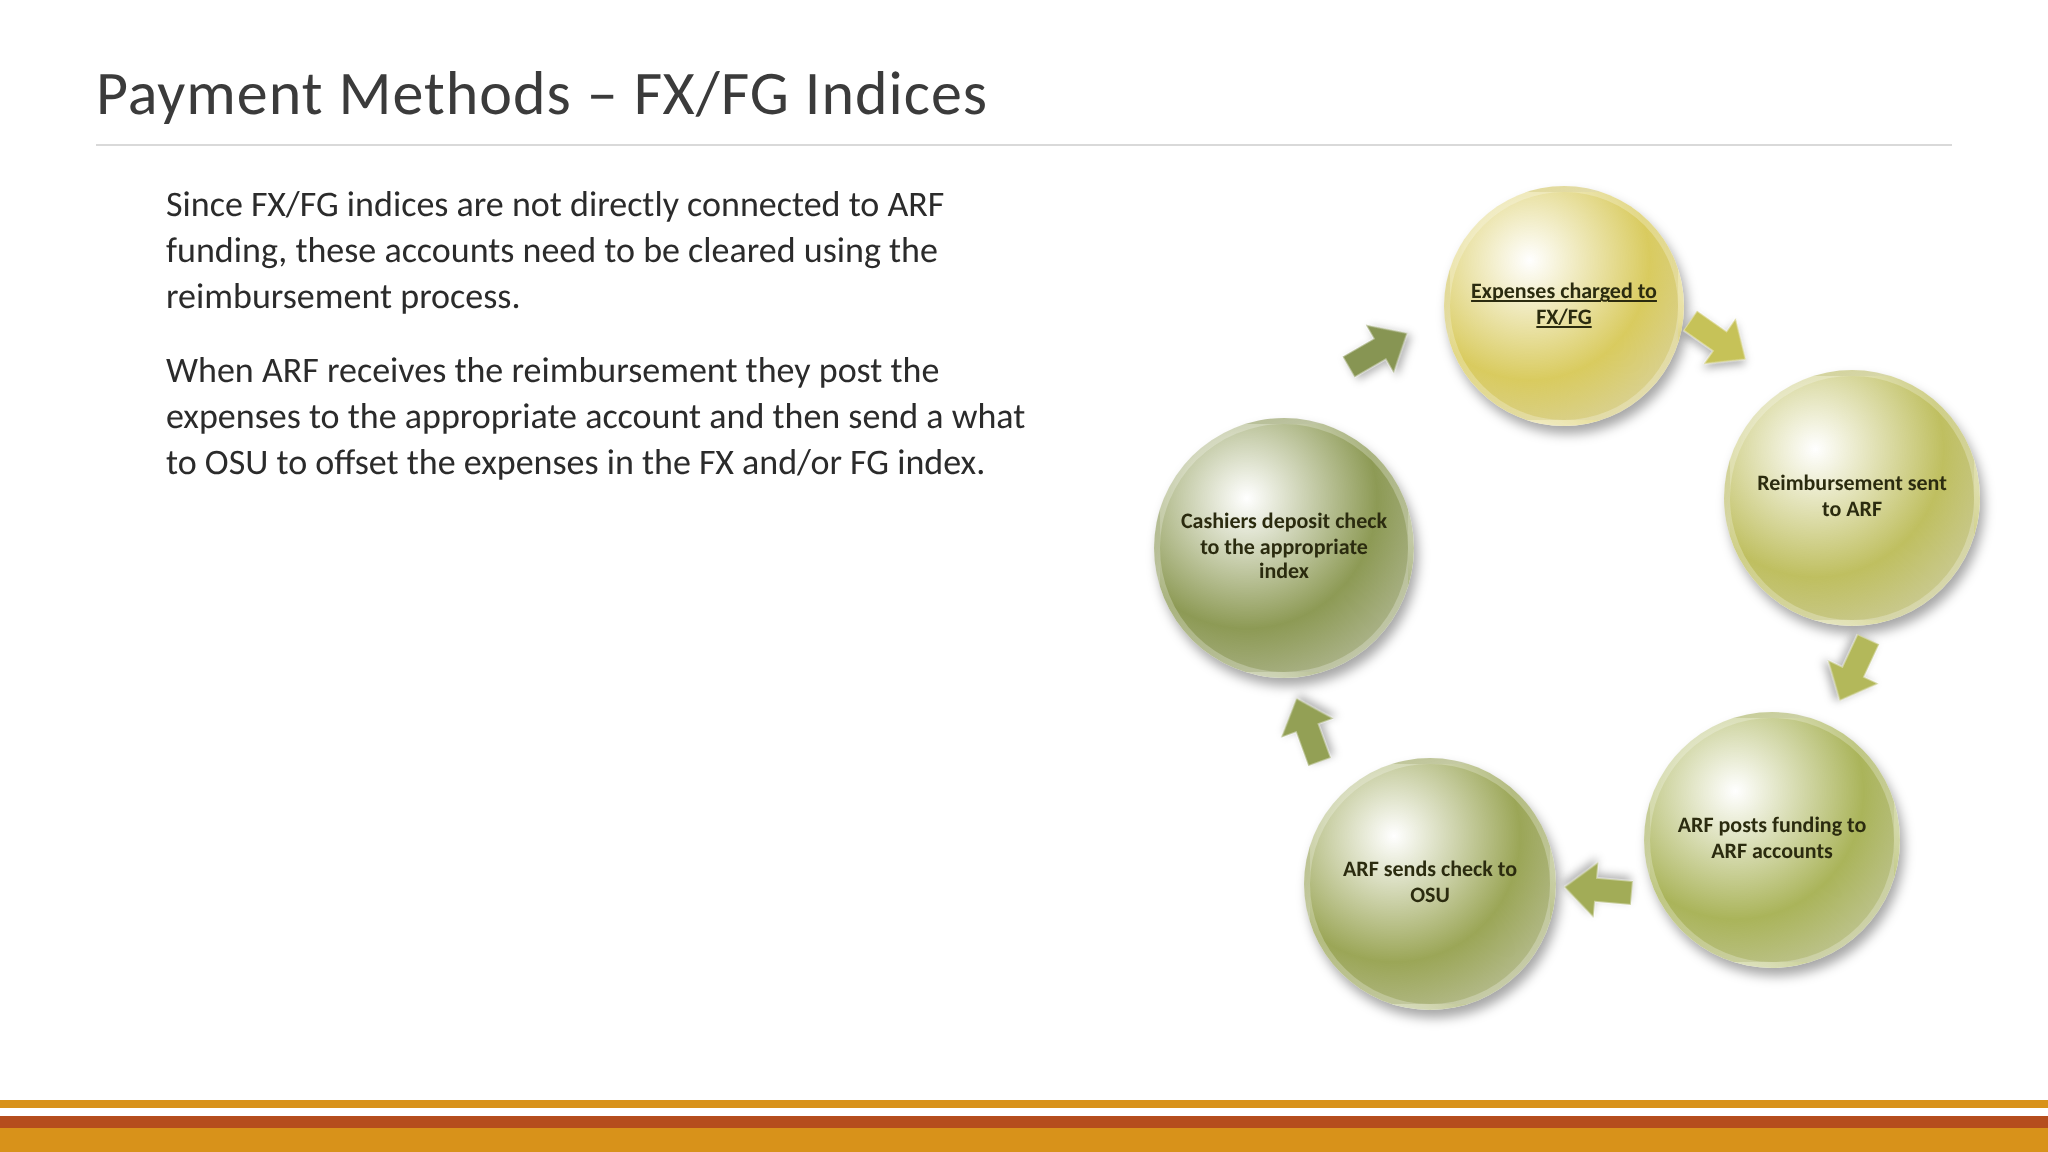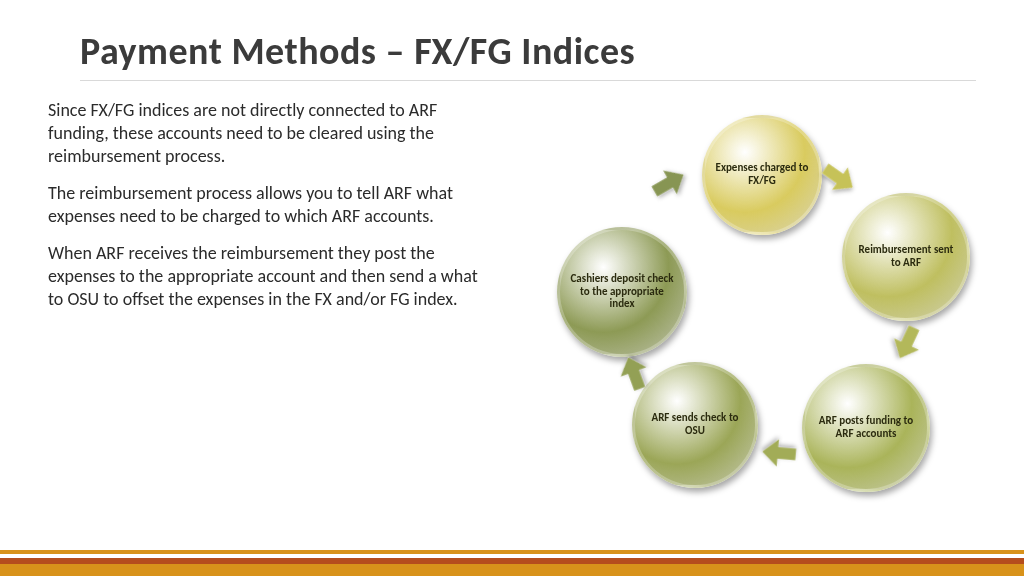--- a/index.html
+++ b/index.html
@@ -11,32 +11,32 @@
     position: relative;
     overflow: hidden;
   }
   .slide {
     width: 100%;
     height: 100%;
     padding: 28px 48px 0 48px;
     position: relative;
   }
   .title {
-    font-size: 38px;
-    font-weight: 700;
+    font-size: 31px;
+    font-weight: 400;
     color: #3b3b3b;
     letter-spacing: 0.5px;
     padding-bottom: 6px;
     border-bottom: 1px solid #d9d9d9;
     margin-bottom: 18px;
-    margin-left: 32px;
   }
   .content-row {
     display: flex;
-    gap: 24px;
+    gap: 9px;
+    margin-left: 35px;
   }
   .body-text {
     flex: 0 0 430px;
     font-size: 18px;
     line-height: 1.28;
     color: #2b2b2b;
     font-weight: 400;
   }
   .body-text p { margin-bottom: 14px; }
   .diagram {
@@ -82,29 +82,28 @@
   }
 </style>
 </head>
 <body>
 
 <div class="slide">
   <h1 class="title">Payment Methods – FX/FG Indices</h1>
   <div class="content-row">
     <div class="body-text">
       <p>Since FX/FG indices are not directly connected to ARF funding, these accounts need to be cleared using the reimbursement process.</p>
-      <p>The reimbursement process allows you to tell ARF what expenses need to be charged to which ARF accounts.</p>
       <p>When ARF receives the reimbursement they post the expenses to the appropriate account and then send a what to OSU to offset the expenses in the FX and/or FG index.</p>
     </div>
     <div class="diagram" id="diagram">
-        <div class="bubble" style="left: 200px; top: 16px; width: 120px; height: 120px; background: radial-gradient(circle at 35% 30%, rgba(255, 255, 255, 0.7), rgb(217, 203, 95) 55%, rgba(0, 0, 0, 0.15) 120%);">Expenses charged to FX/FG</div>
+        <div class="bubble" style="left: 200px; top: 2px; width: 120px; height: 120px; background: radial-gradient(circle at 35% 30%, rgba(255, 255, 255, 0.7), rgb(217, 203, 95) 55%, rgba(0, 0, 0, 0.15) 120%); text-decoration: underline;">Expenses charged to FX/FG</div>
         <div class="bubble" style="left: 340px; top: 94px; width: 128px; height: 128px; background: radial-gradient(circle at 35% 30%, rgba(255, 255, 255, 0.7), rgb(191, 191, 96) 55%, rgba(0, 0, 0, 0.15) 120%);">Reimbursement sent to ARF</div>
         <div class="bubble" style="left: 300px; top: 265px; width: 128px; height: 128px; background: radial-gradient(circle at 35% 30%, rgba(255, 255, 255, 0.7), rgb(170, 180, 90) 55%, rgba(0, 0, 0, 0.15) 120%);">ARF posts funding to ARF accounts</div>
-        <div class="bubble" style="left: 130px; top: 263px; width: 126px; height: 126px; background: radial-gradient(circle at 35% 30%, rgba(255, 255, 255, 0.7), rgb(155, 166, 87) 55%, rgba(0, 0, 0, 0.15) 120%); text-align: center;">ARF sends check to OSU</div>
-        <div class="bubble" style="left: 55px; top: 128px; width: 130px; height: 130px; background: radial-gradient(circle at 35% 30%, rgba(255, 255, 255, 0.7), rgb(141, 154, 85) 55%, rgba(0, 0, 0, 0.15) 120%);">Cashiers deposit check to the appropriate index</div>
+        <div class="bubble" style="left: 130px; top: 288px; width: 126px; height: 126px; background: radial-gradient(circle at 35% 30%, rgba(255, 255, 255, 0.7), rgb(155, 166, 87) 55%, rgba(0, 0, 0, 0.15) 120%); text-align: center;">ARF sends check to OSU</div>
+        <div class="bubble" style="left: 55px; top: 118px; width: 130px; height: 130px; background: radial-gradient(circle at 35% 30%, rgba(255, 255, 255, 0.7), rgb(141, 154, 85) 55%, rgba(0, 0, 0, 0.15) 120%);">Cashiers deposit check to the appropriate index</div>
         <div class="arrow" style="left: 320px; top: 65px; transform: rotate(35deg);"><svg viewBox="0 0 34 28">
             <path d="M0 8 L18 8 L18 0 L34 14 L18 28 L18 20 L0 20 Z" fill="#c6c258" stroke="rgba(255,255,255,0.4)" stroke-width="1"></path>
           </svg></div>
         <div class="arrow" style="left: 388px; top: 230px; transform: rotate(115deg);"><svg viewBox="0 0 34 28">
             <path d="M0 8 L18 8 L18 0 L34 14 L18 28 L18 20 L0 20 Z" fill="#b3b85a" stroke="rgba(255,255,255,0.4)" stroke-width="1"></path>
           </svg></div>
         <div class="arrow" style="left: 260px; top: 340px; transform: rotate(185deg);"><svg viewBox="0 0 34 28">
             <path d="M0 8 L18 8 L18 0 L34 14 L18 28 L18 20 L0 20 Z" fill="#a2ac57" stroke="rgba(255,255,255,0.4)" stroke-width="1"></path>
           </svg></div>
         <div class="arrow" style="left: 115px; top: 260px; transform: rotate(250deg);"><svg viewBox="0 0 34 28">

